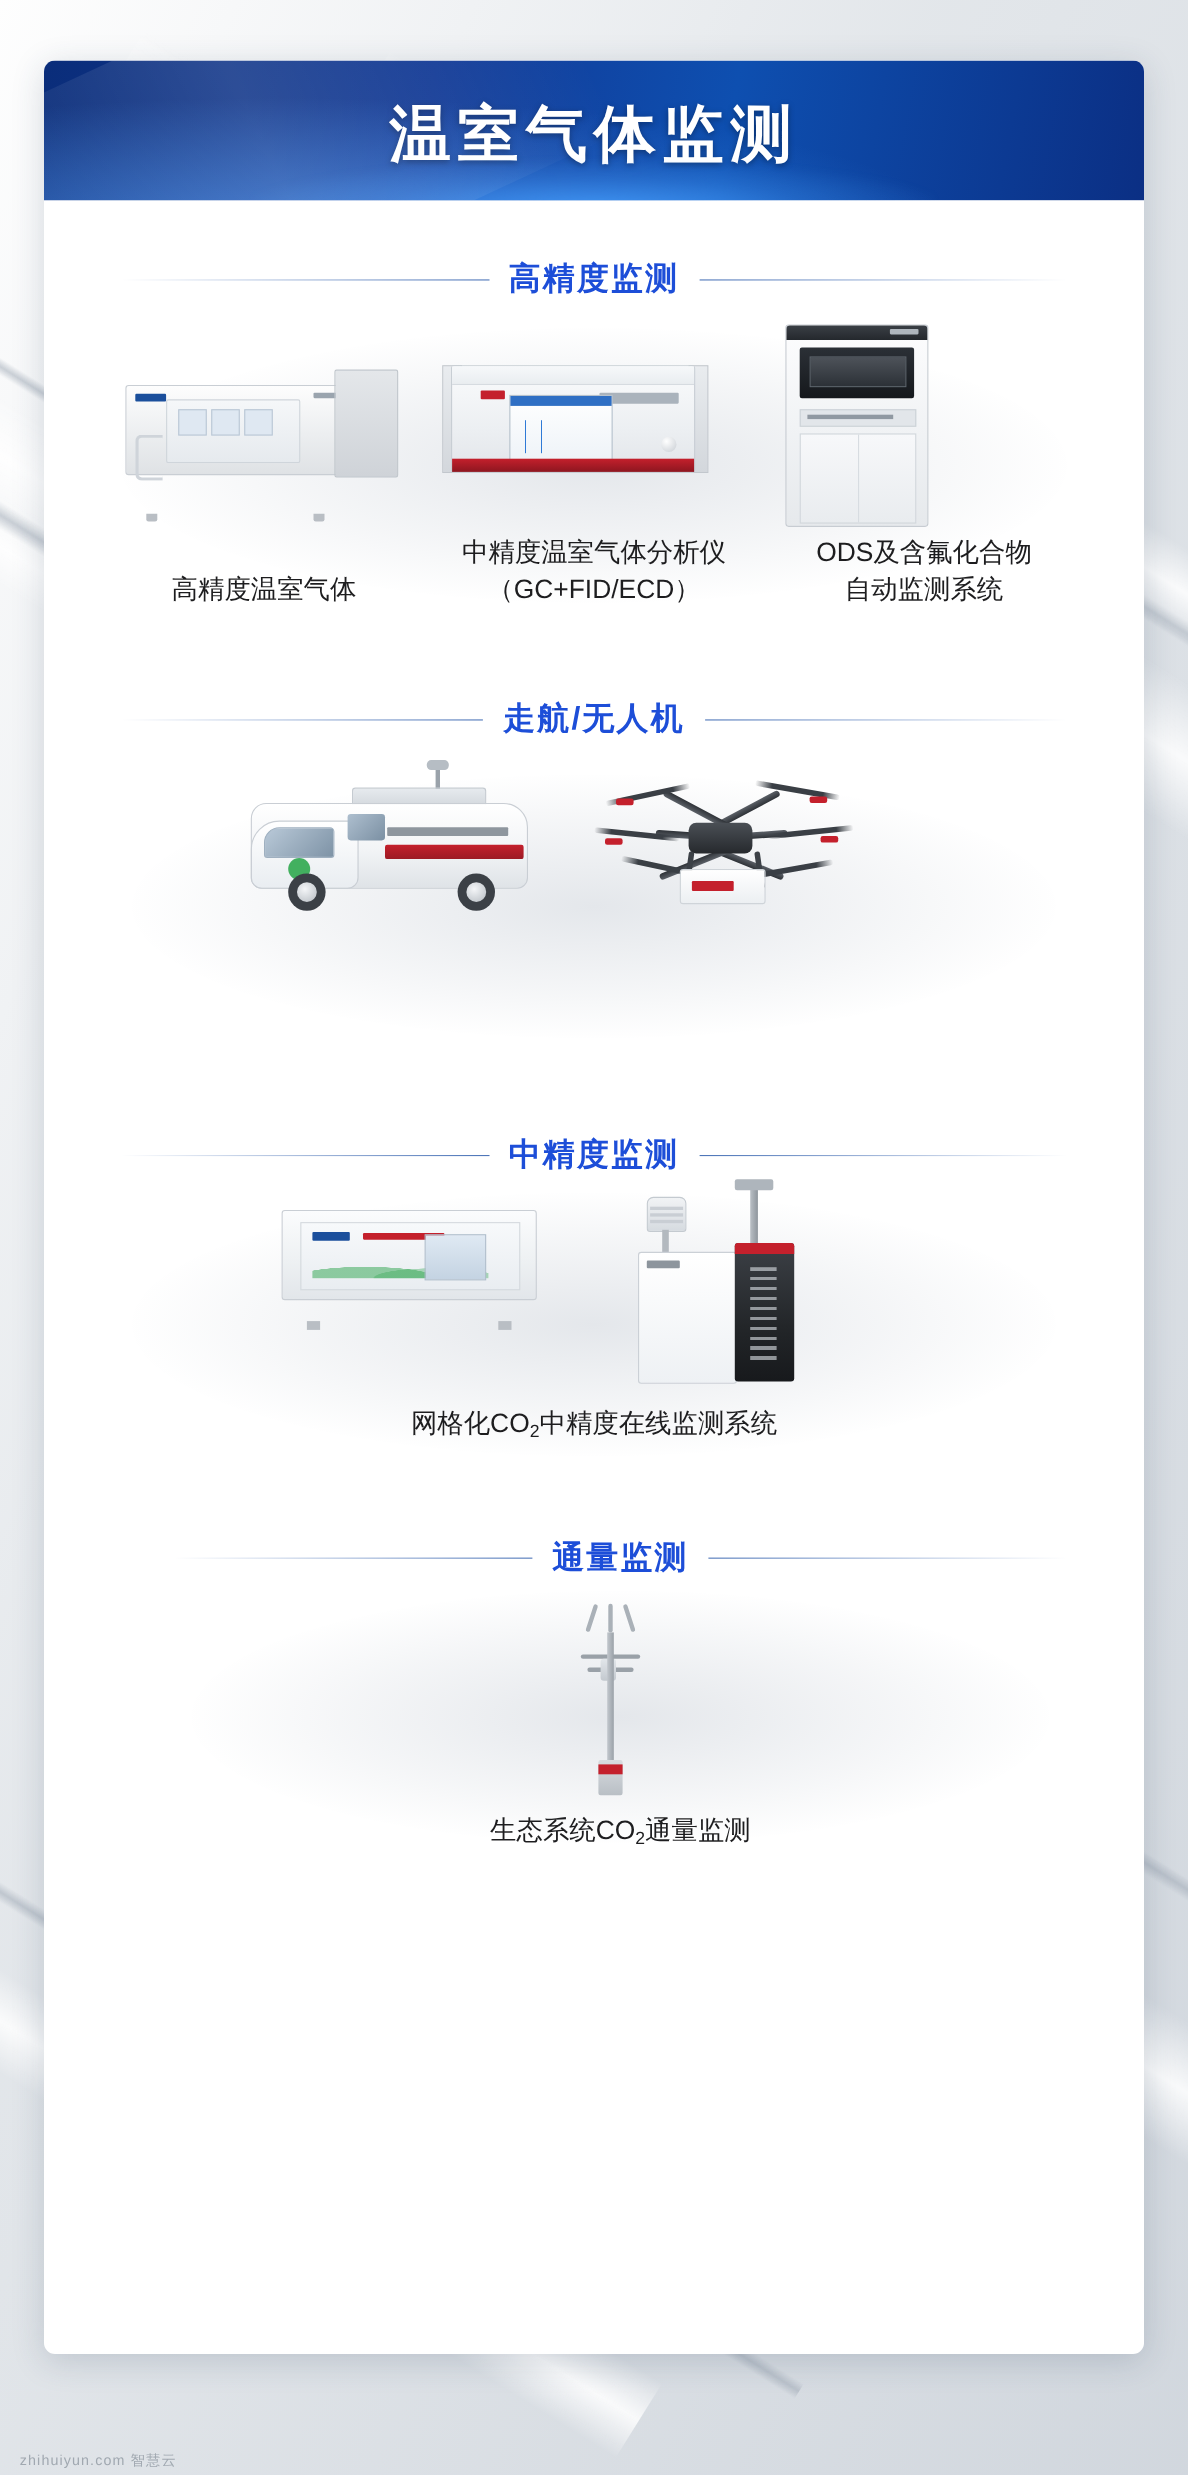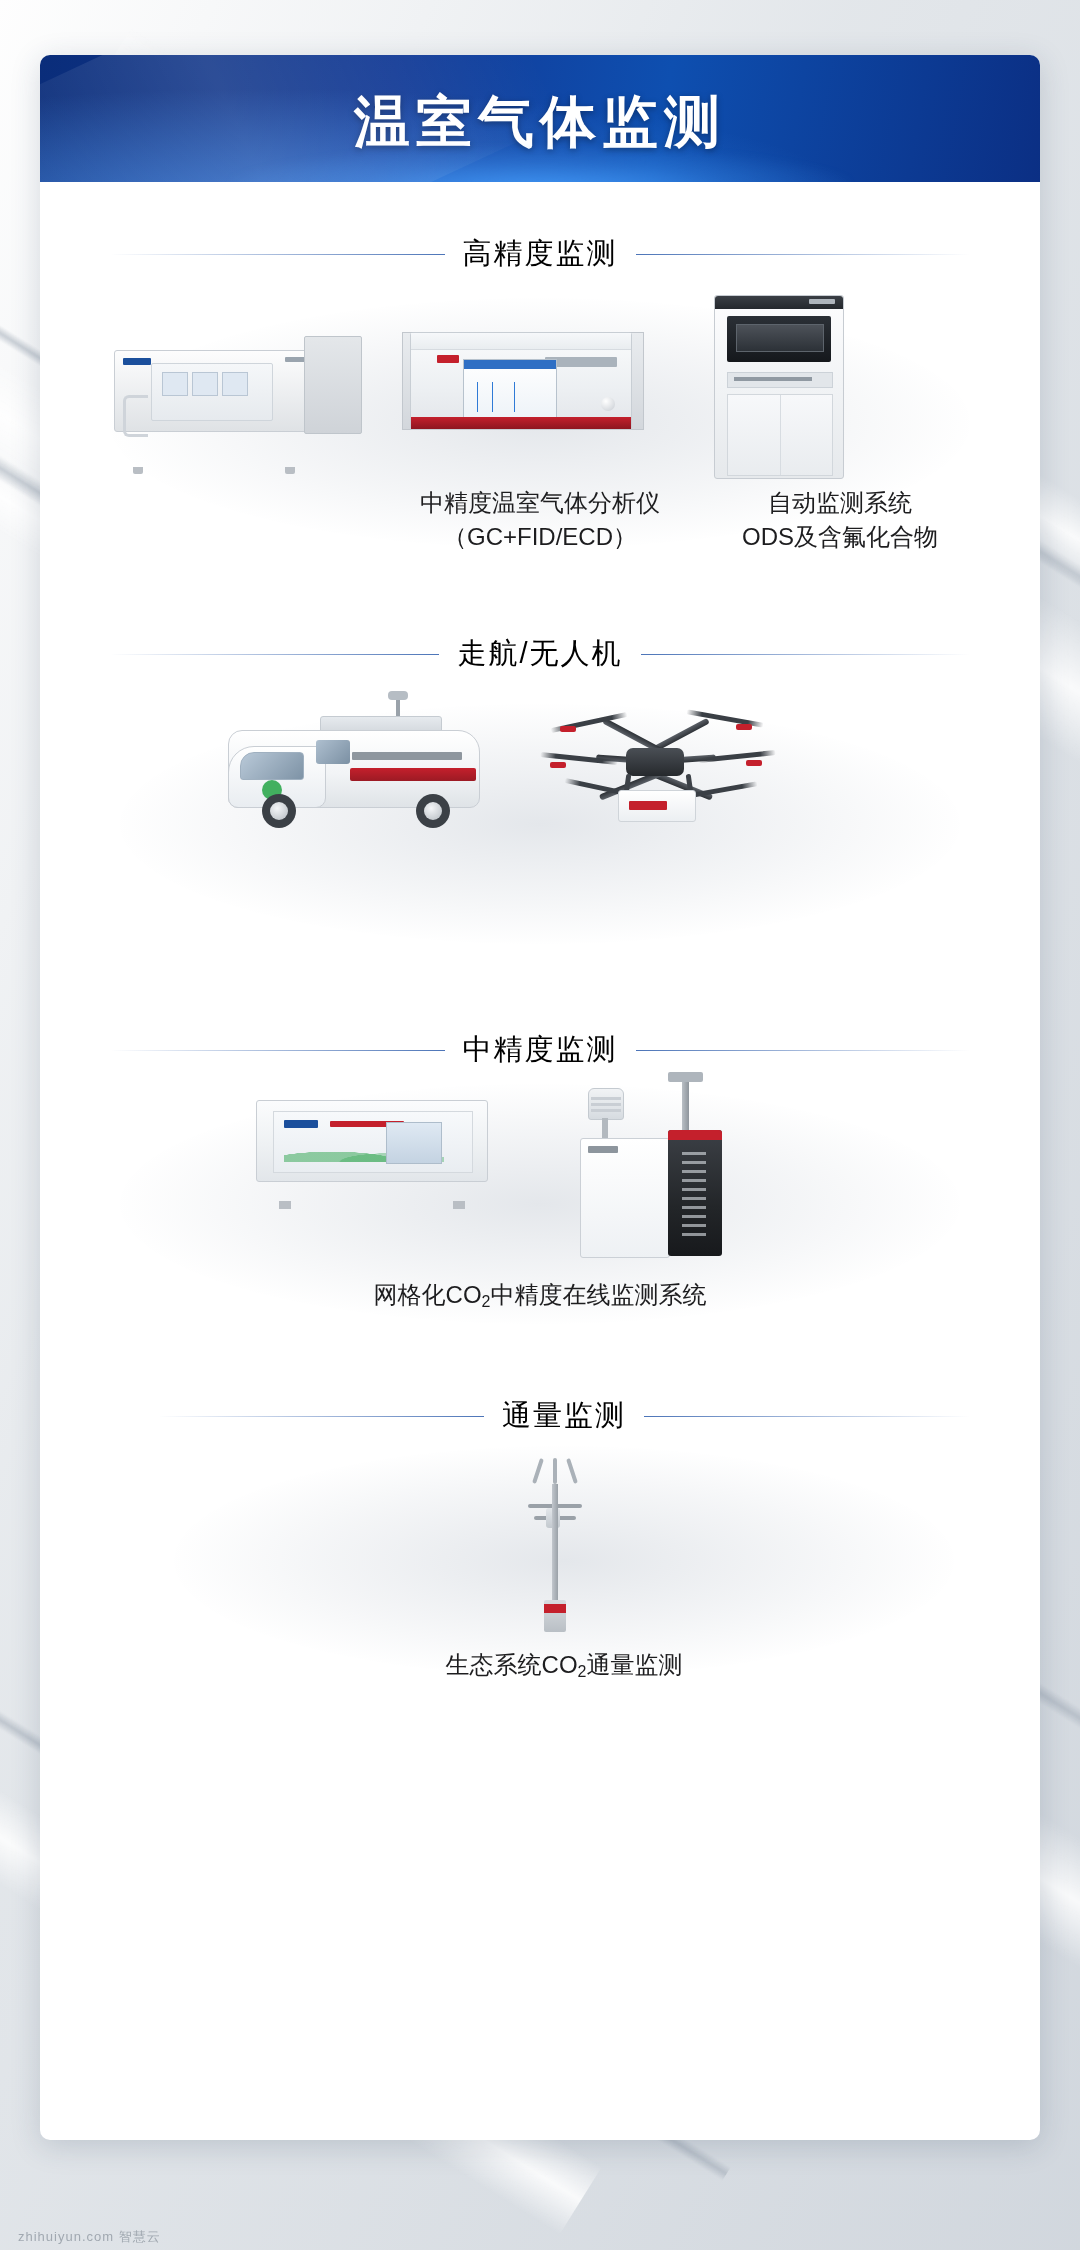--- a/index.html
+++ b/index.html
@@ -102,22 +102,22 @@
   .sec-head .line {
     flex: 1;
     height: 1px;
     background: linear-gradient(90deg, rgba(16,70,160,0) 0%, rgba(16,70,160,0.75) 100%);
   }
   .sec-head .line.right {
     background: linear-gradient(90deg, rgba(16,70,160,0.75) 0%, rgba(16,70,160,0) 100%);
   }
   .sec-title {
     font-size: 29px;
-    font-weight: normal;
-    color: #000000;
+    font-weight: bold;
+    color: #1d4ed8;
     letter-spacing: 2px;
     white-space: nowrap;
   }
 
   .sec-body {
     position: relative;
   }
   .shadow-ellipse {
     position: absolute;
     left: 50%;
@@ -365,28 +365,29 @@
             </div>
             <div class="ods-door">
               <div class="split"></div>
             </div>
           </div>
         </div>
       </div>
 
       <div class="row" style="position:absolute; left:0; right:0; top:212px;">
         <div class="caption" style="width:300px;">
+          <div>高精度温室气体</div>
         </div>
         <div class="caption" style="width:300px;">
           <div>中精度温室气体分析仪</div>
           <div>（GC+FID/ECD）</div>
         </div>
         <div class="caption" style="width:300px;">
+          <div>ODS及含氟化合物</div>
           <div>自动监测系统</div>
-          <div>ODS及含氟化合物</div>
         </div>
       </div>
     </div>
   </div>
 
   <div class="section" style="margin-top:70px;">
     <div class="sec-head">
       <div class="line"></div>
       <div class="sec-title">走航/无人机</div>
       <div class="line right"></div>

